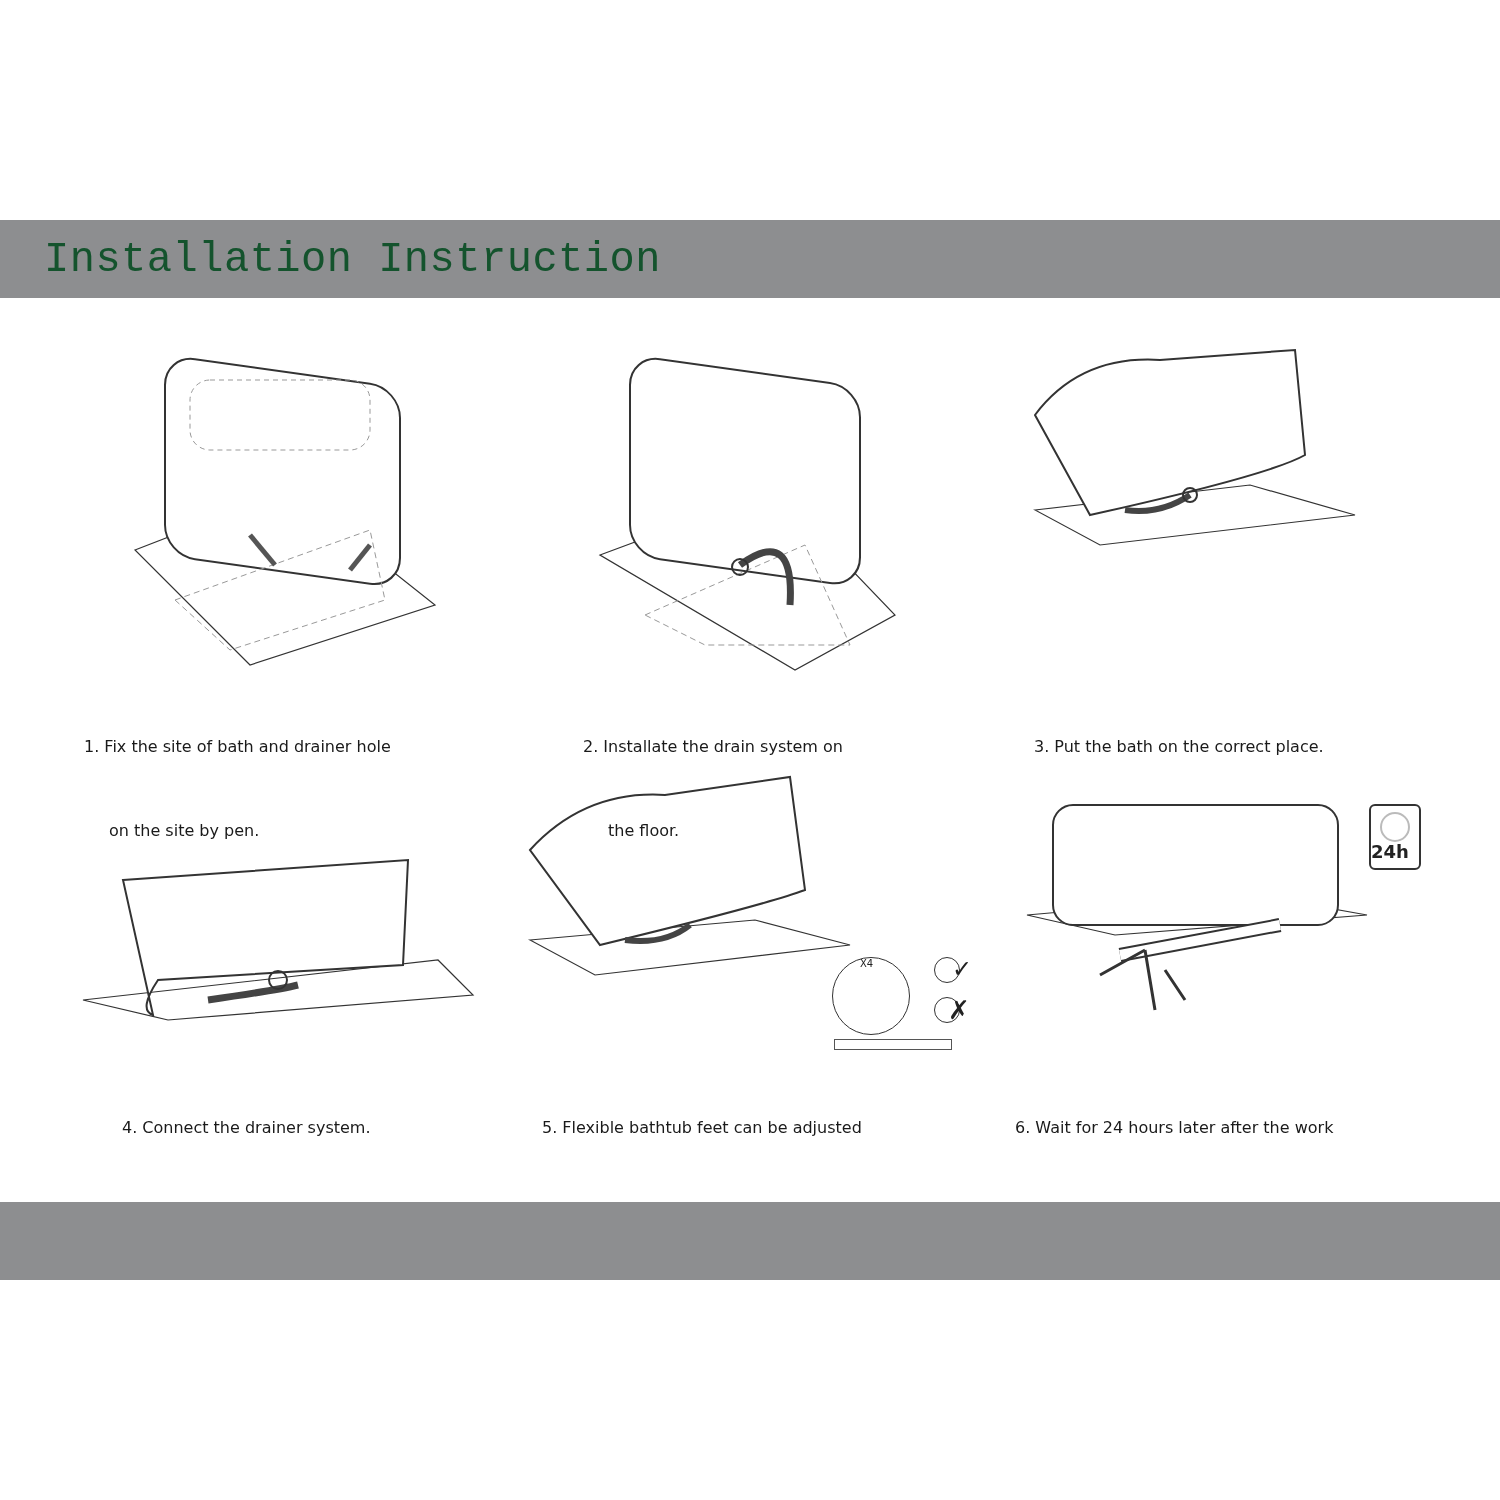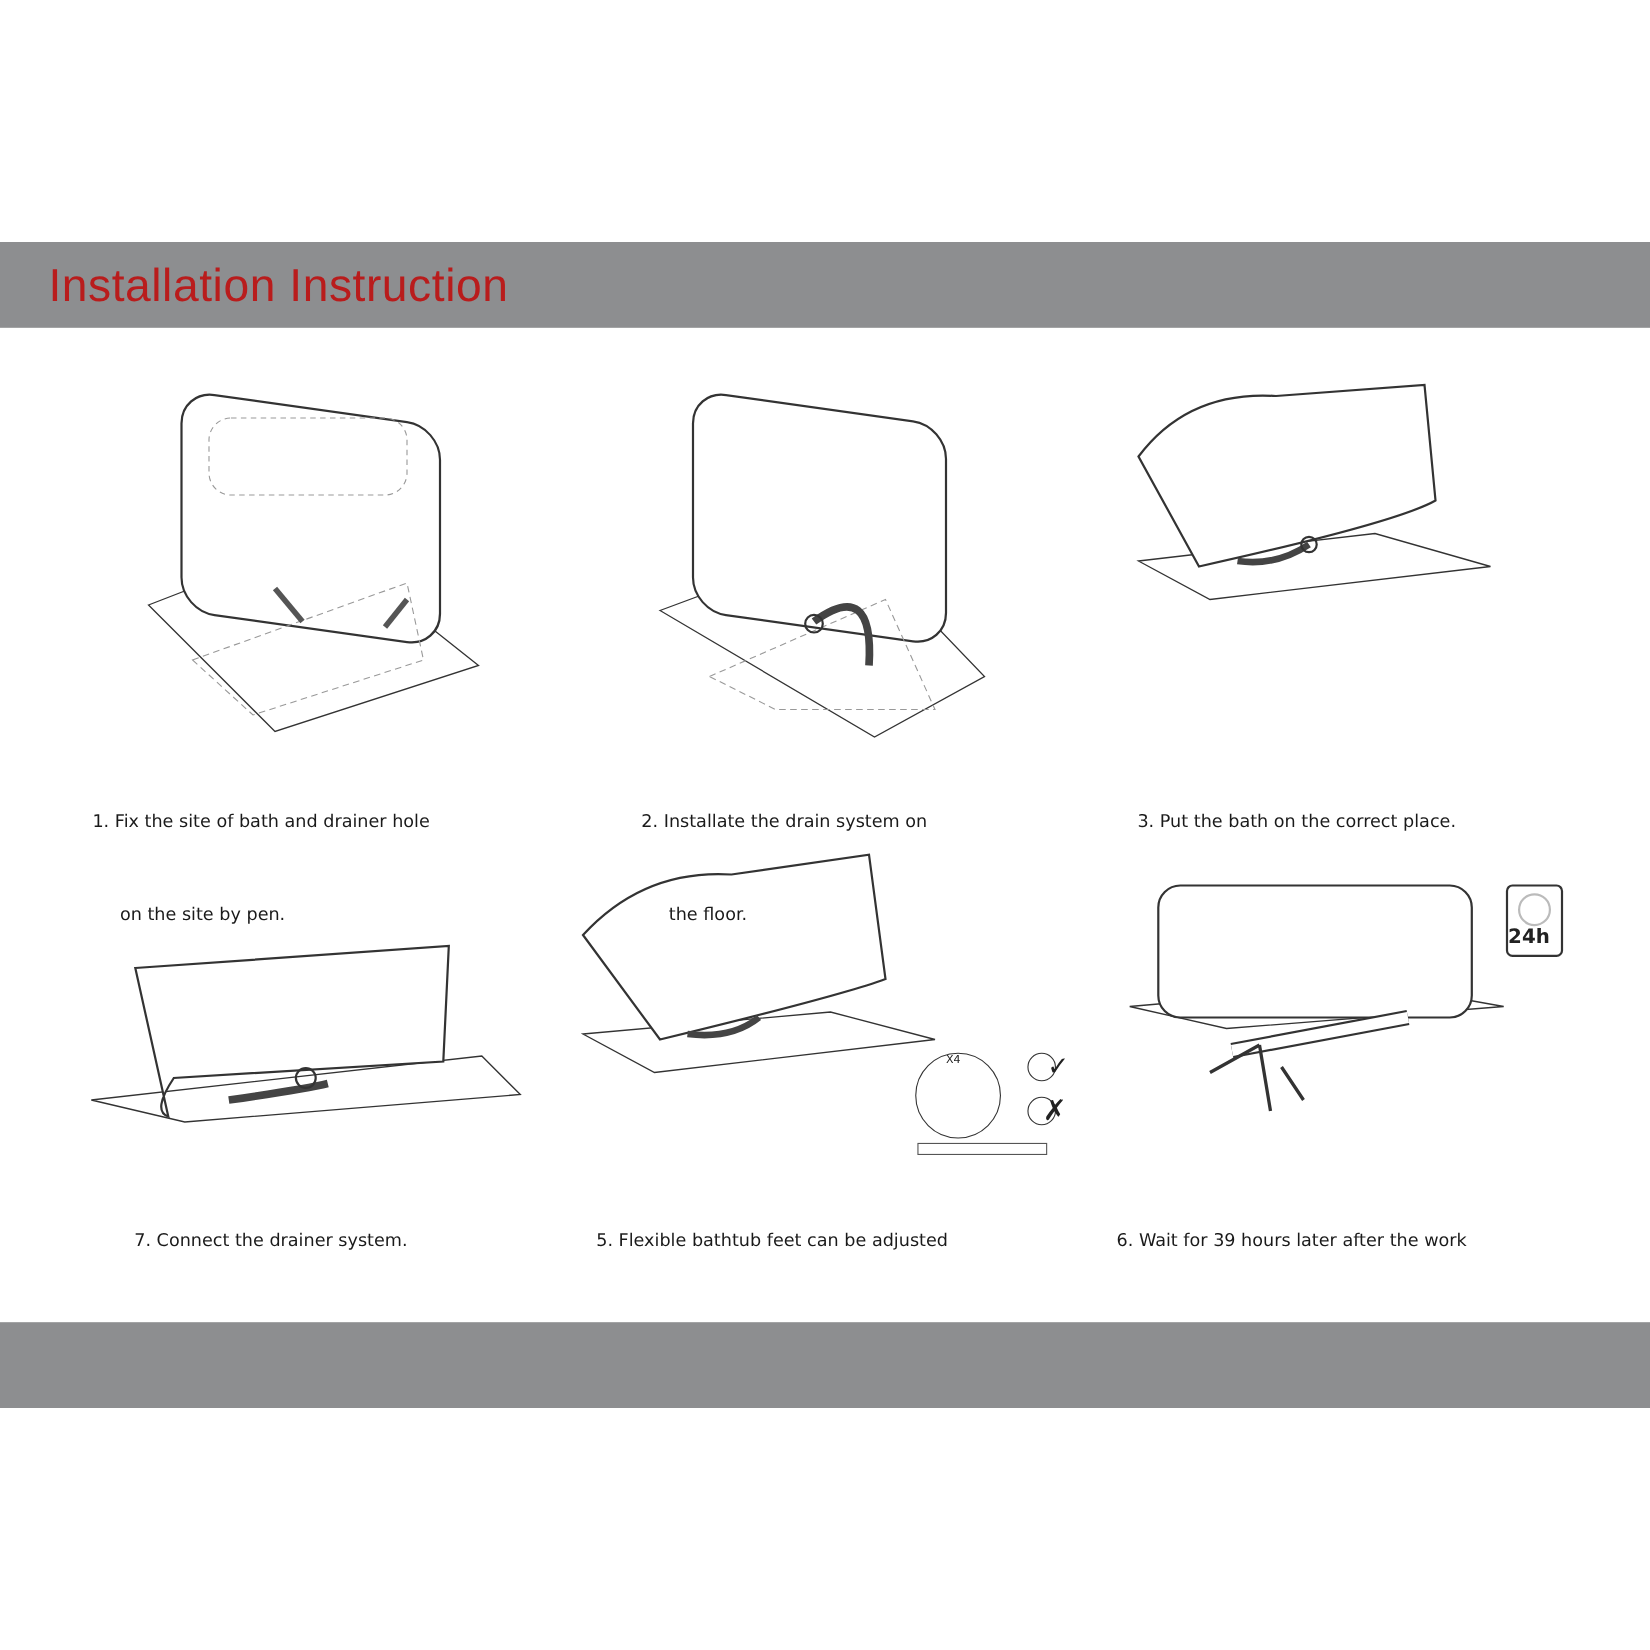--- a/index.html
+++ b/index.html
@@ -1,22 +1,22 @@
 <!DOCTYPE html>
 <html><head>
 <meta charset="utf-8">
 <style>
   html, body { margin:0; padding:0; }
   body { width:1500px; height:1500px; background:#ffffff; position:relative; overflow:hidden;
          font-family:"DejaVu Sans", "Liberation Sans", sans-serif; color:#222; }
   .band { position:absolute; left:0; width:1500px; background:#8d8e90; }
   .band.top { top:220px; height:78px; }
   .band.bottom { top:1202px; height:78px; }
-  .title { position:absolute; left:44px; top:236px; color:#b91c1c; font-size:42px; letter-spacing:0.5px;
-           font-family:Liberation Sans, sans-serif; }
+  .title { position:absolute; left:44px; top:236px; color:#14532d; font-size:42px; letter-spacing:0.5px;
+           font-family:Liberation Mono, monospace; }
   .fig { position:absolute; }
   .caption { position:absolute; font-size:16px; line-height:28px; color:#1a1a1a; white-space:pre; }
   svg { overflow:visible; }
 </style>
 </head>
 <body>
 
 <div class="band top"></div>
 <div class="title">Installation Instruction</div>
 
@@ -85,24 +85,24 @@
   <div style="padding-left:25px">on the site by pen.</div>
 </div>
 <div class="caption" style="left:583px;top:677px">
   <div>2. Installate the drain system on</div>
   <div style="padding-left:25px">the floor.</div>
 </div>
 <div class="caption" style="left:1034px;top:677px">
   <div>3. Put the bath on the correct place.</div>
 </div>
 <div class="caption" style="left:122px;top:1058px">
-  <div>7. Connect the drainer system.</div>
+  <div>4. Connect the drainer system.</div>
 </div>
 <div class="caption" style="left:542px;top:1058px">
   <div>5. Flexible bathtub feet can be adjusted</div>
   <div style="padding-left:25px">to make the bathtub standing better</div>
 </div>
 <div class="caption" style="left:1015px;top:1058px">
-  <div>6. Wait for 39 hours later after the work</div>
+  <div>6. Wait for 24 hours later after the work</div>
   <div style="padding-left:25px">of glue.</div>
 </div>
 
 <div class="band bottom"></div>
 
 </body></html>

